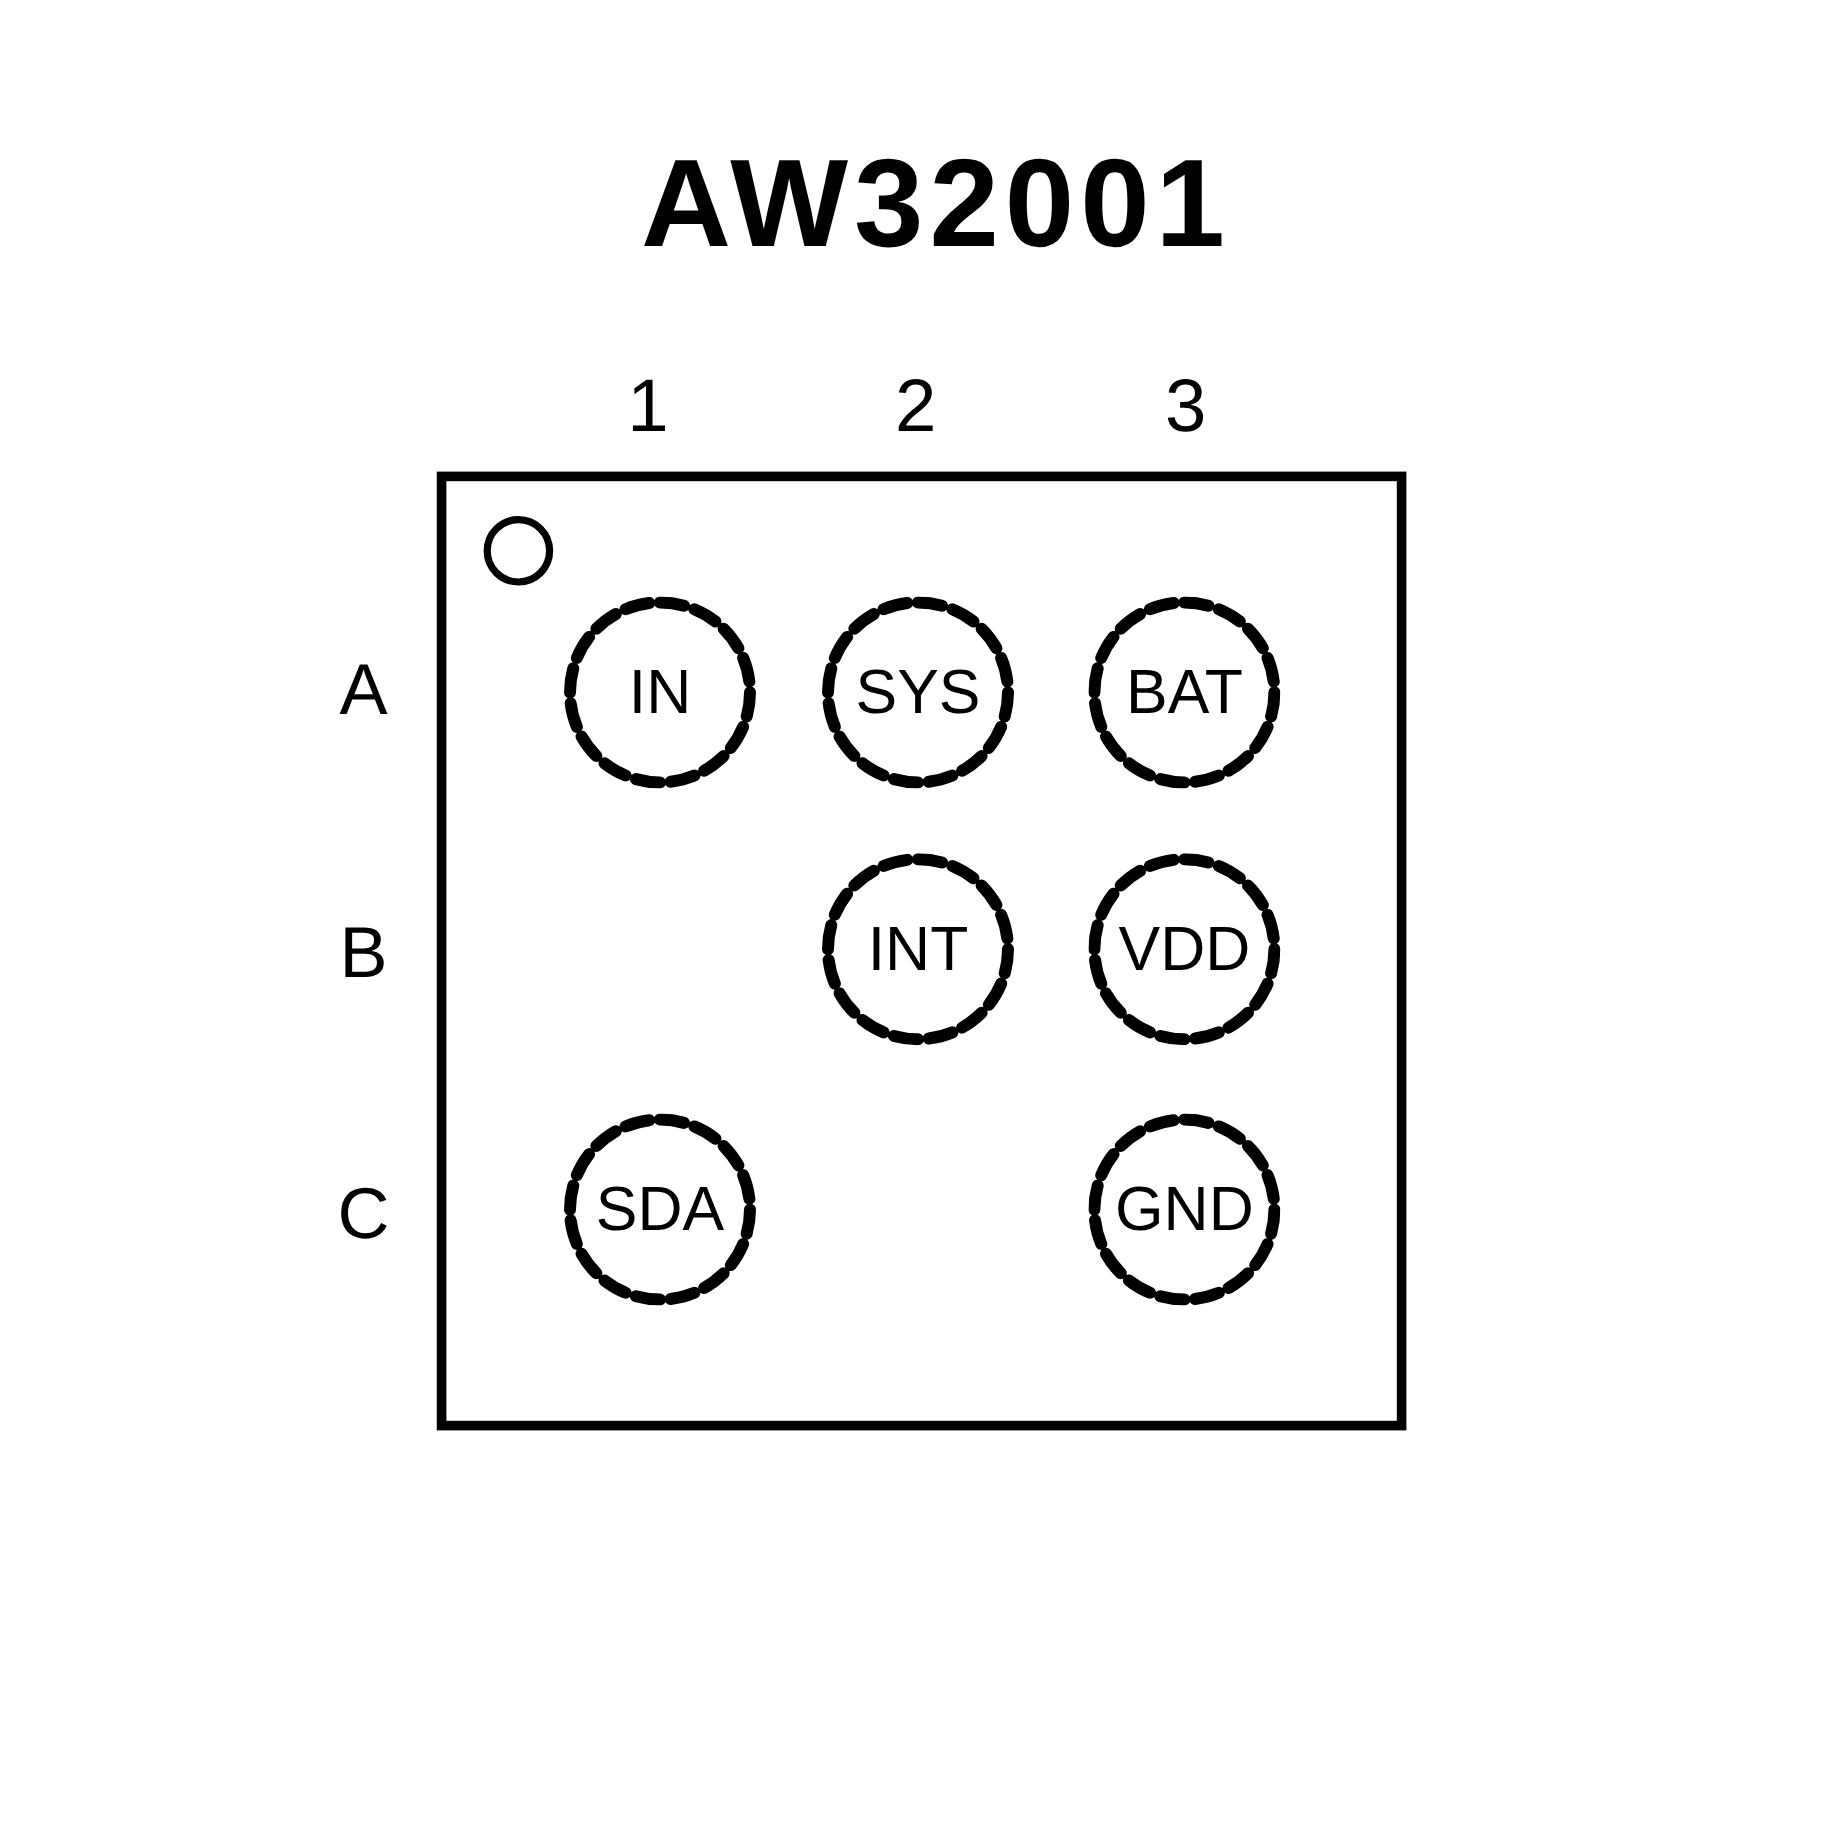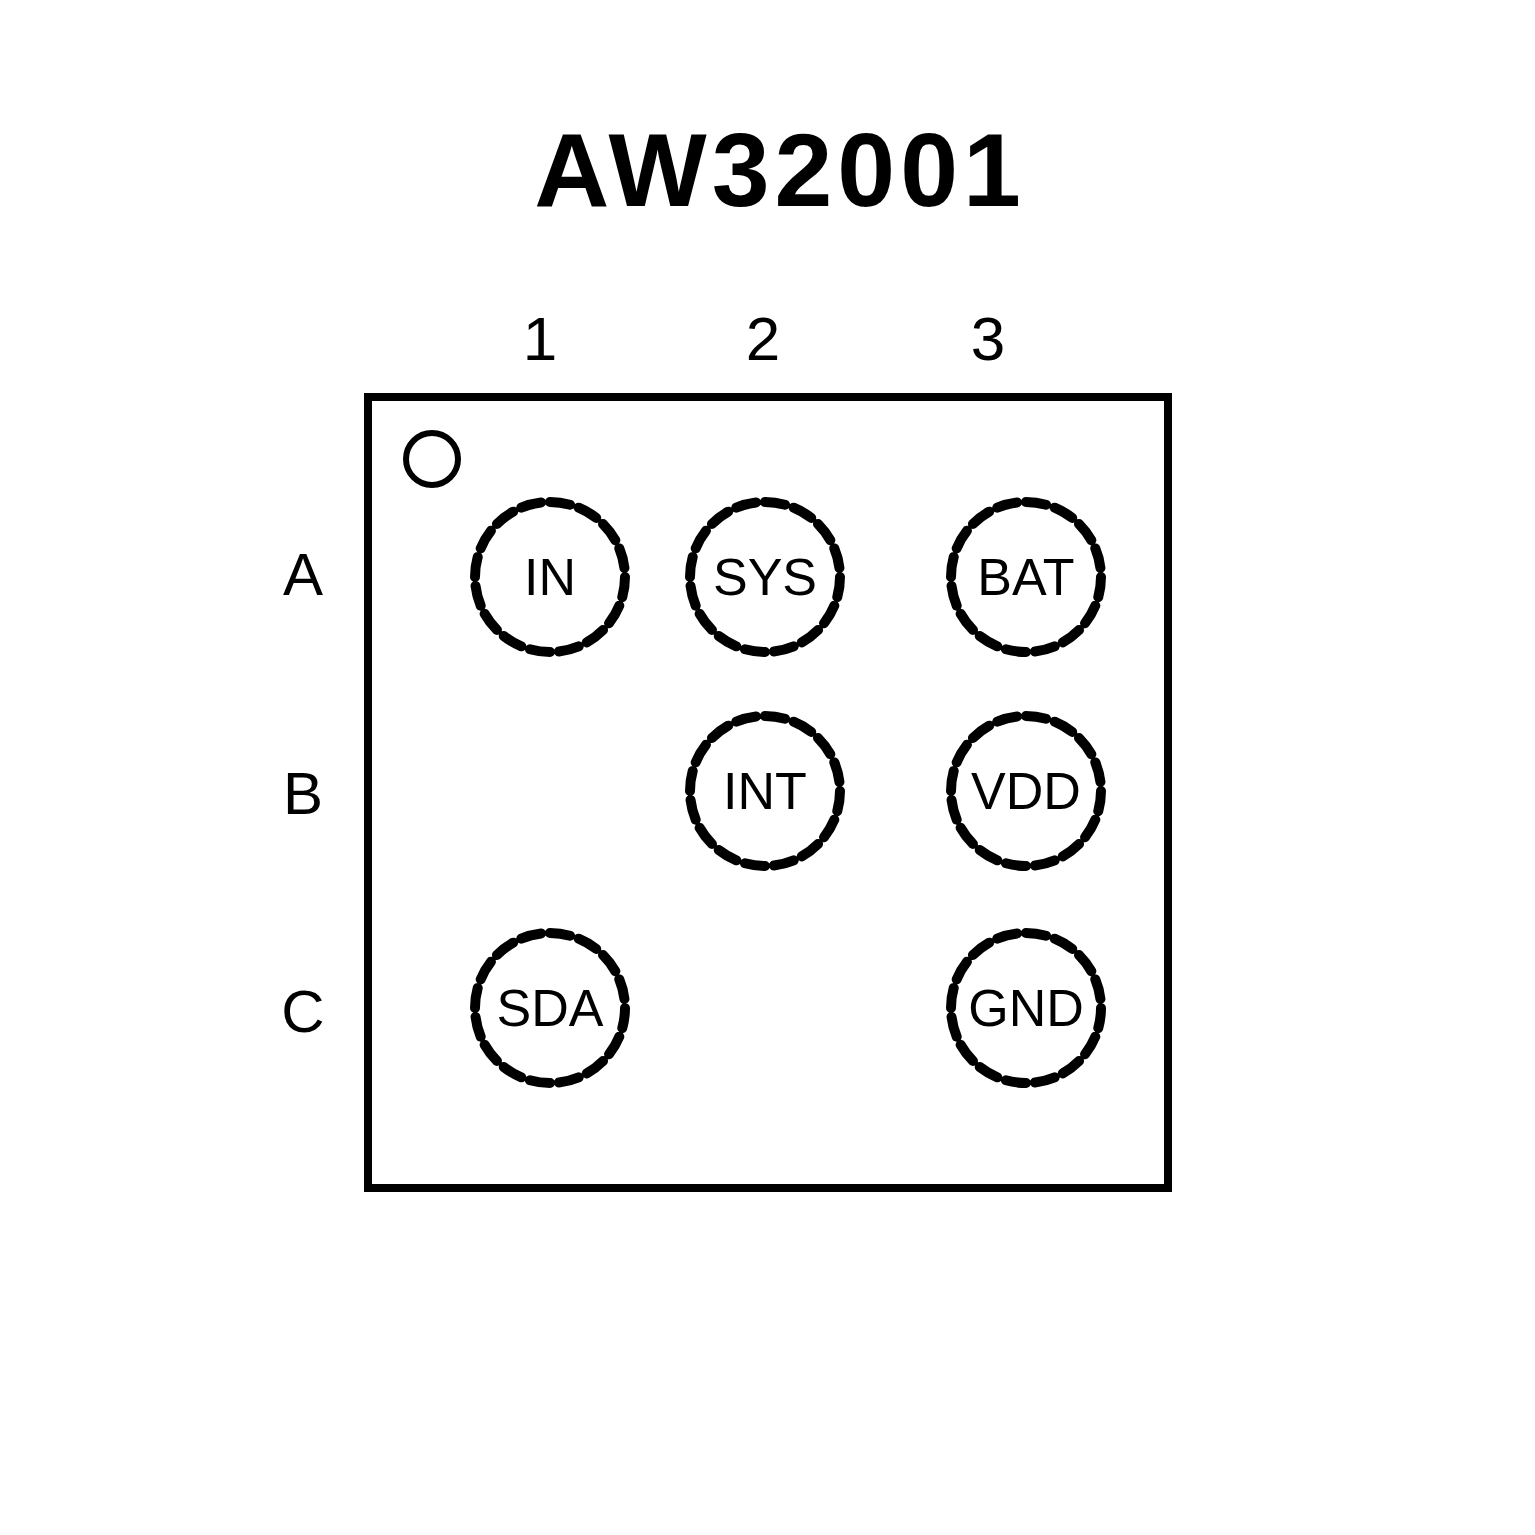--- a/index.html
+++ b/index.html
@@ -83,21 +83,21 @@
     position: absolute;
     left: 50%;
     top: 50%;
     transform: translate(-50%, -50%);
     font-size: 52px;
     line-height: 44px;
     white-space: nowrap;
     color: #000000;
   }
   
-  .pc1 { left: 470px; } .pc2 { left: 685px; } .pc3 { left: 946px; }
+  .pc1 { left: 470px; } .pc2 { left: 685px; } .pc3 { left: 907px; }
   .pra { top: 497px; }  .prb { top: 711px; }  .prc { top: 928px; }
 </style>
 </head>
 <body>
 
 <div class="canvas">
 
   <div class="chip-title">AW32001</div>
 
   <span class="col-label col-1">1</span>

